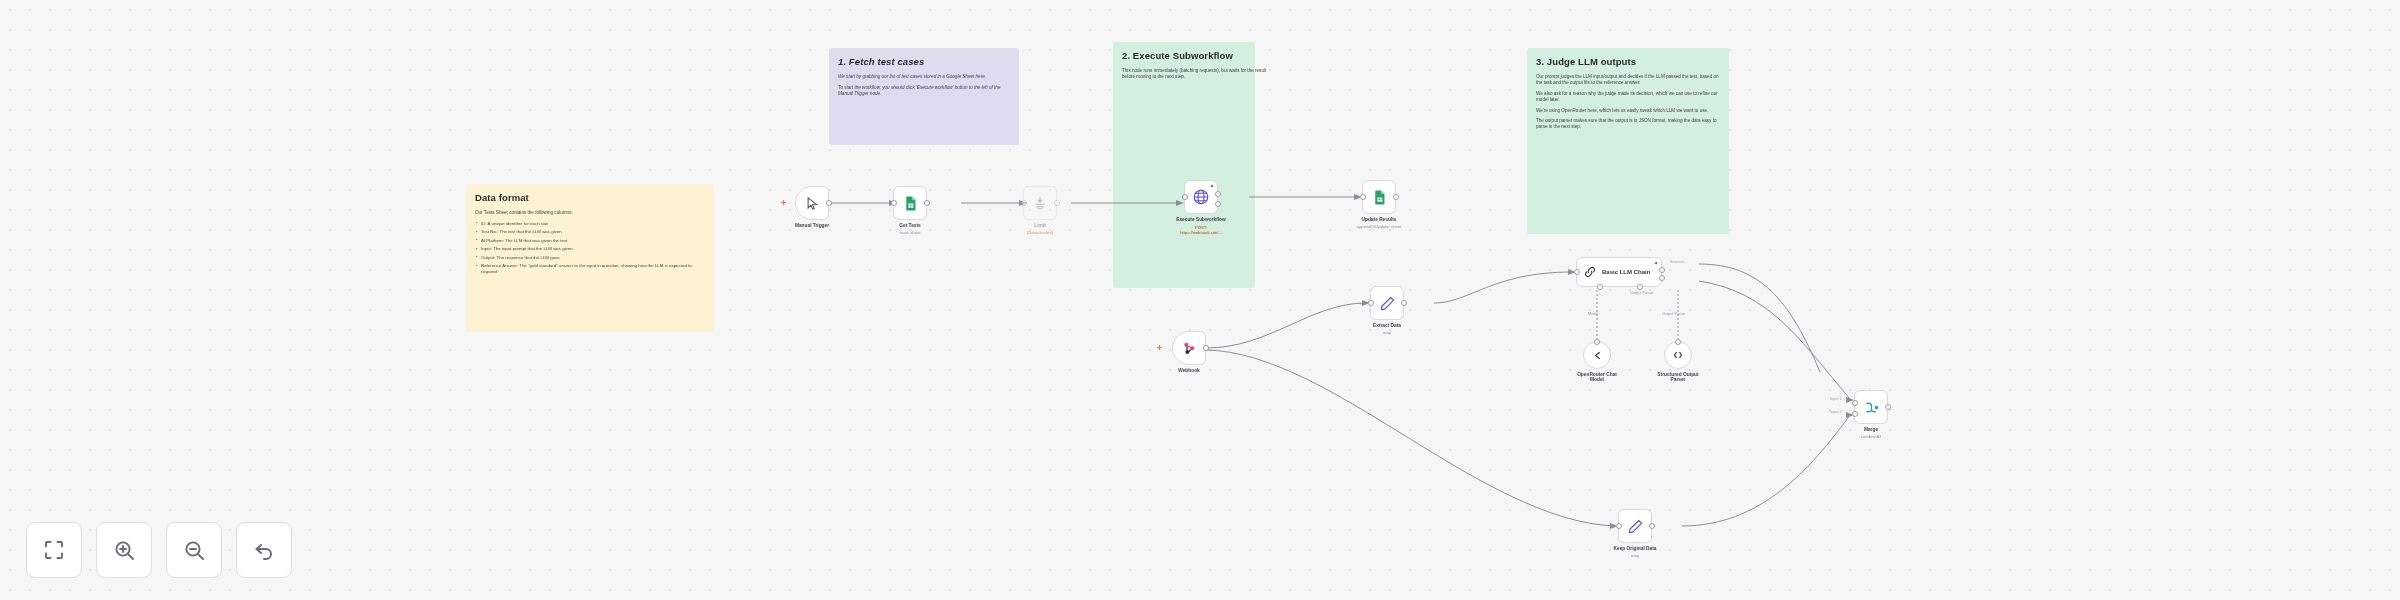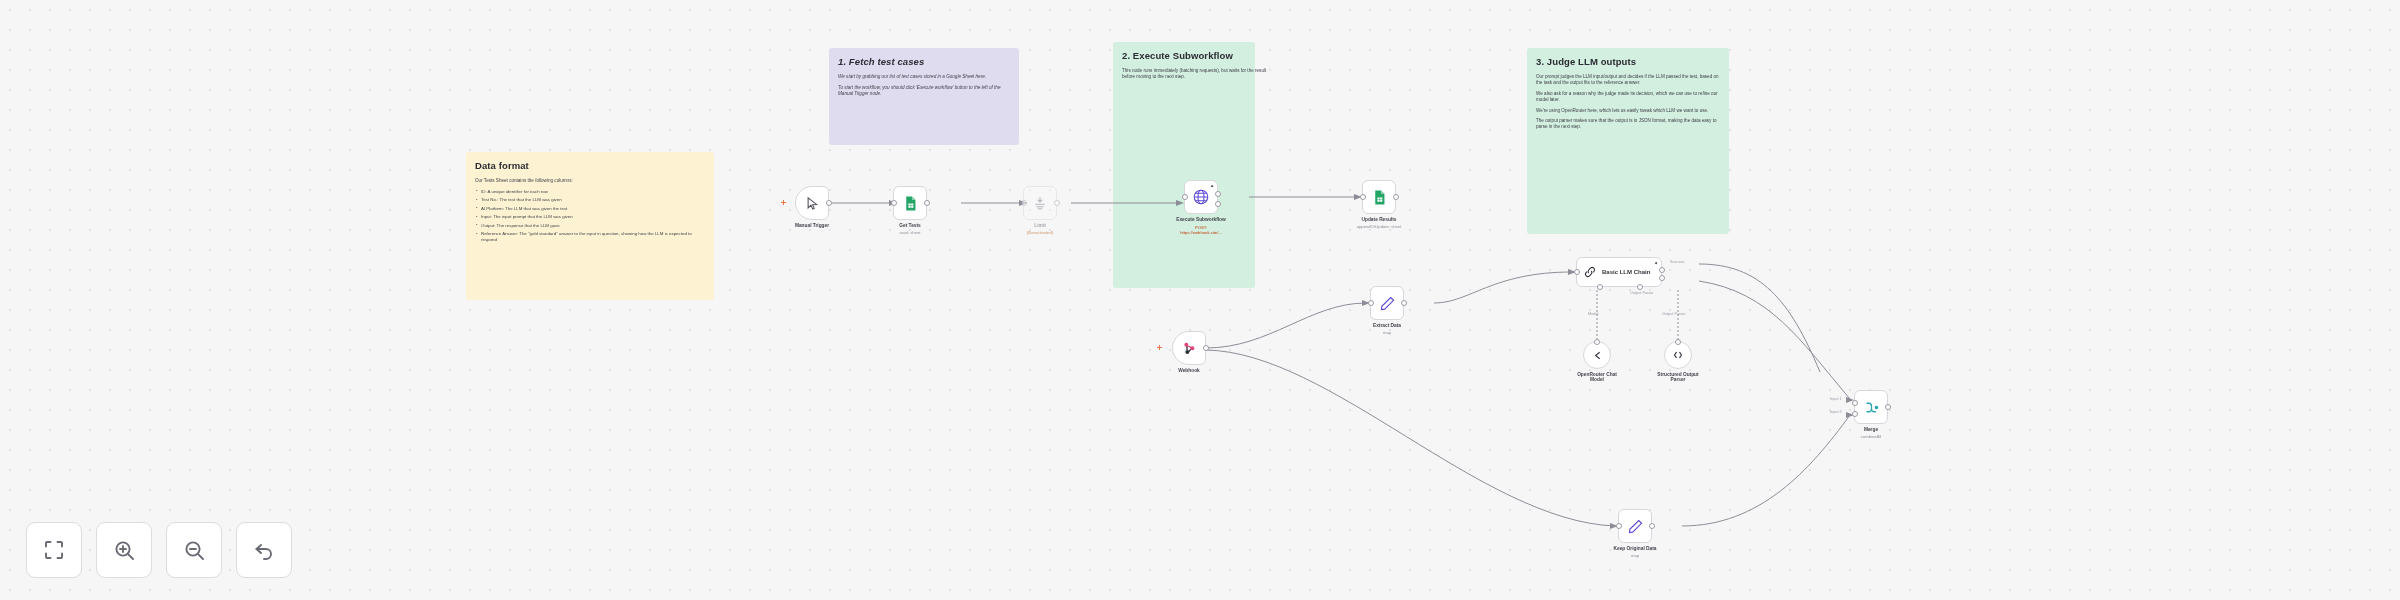--- a/index.html
+++ b/index.html
@@ -45,21 +45,21 @@
     margin-bottom: 2.6px;
     padding-left: 6px;
     position: relative;
   }
   .sticky li:before {
     content: "•";
     position: absolute;
     left: 1px; top: -0.5px;
     color: #3f3f48;
   }
-  .sticky-yellow { background: #fdf3d3; }
+  .sticky-yellow { background: #fdf3d3; margin-top: 32px; }
   .sticky-purple { background: #e0dcf0; font-style: italic; }
   .sticky-green  { background: #d2efdf; }
   .sticky-green-lg { background: #d2efdf; }
   .sticky-band {
     position: absolute;
     background: #d2efdf;
     border-radius: 3px;
   }
 
   

